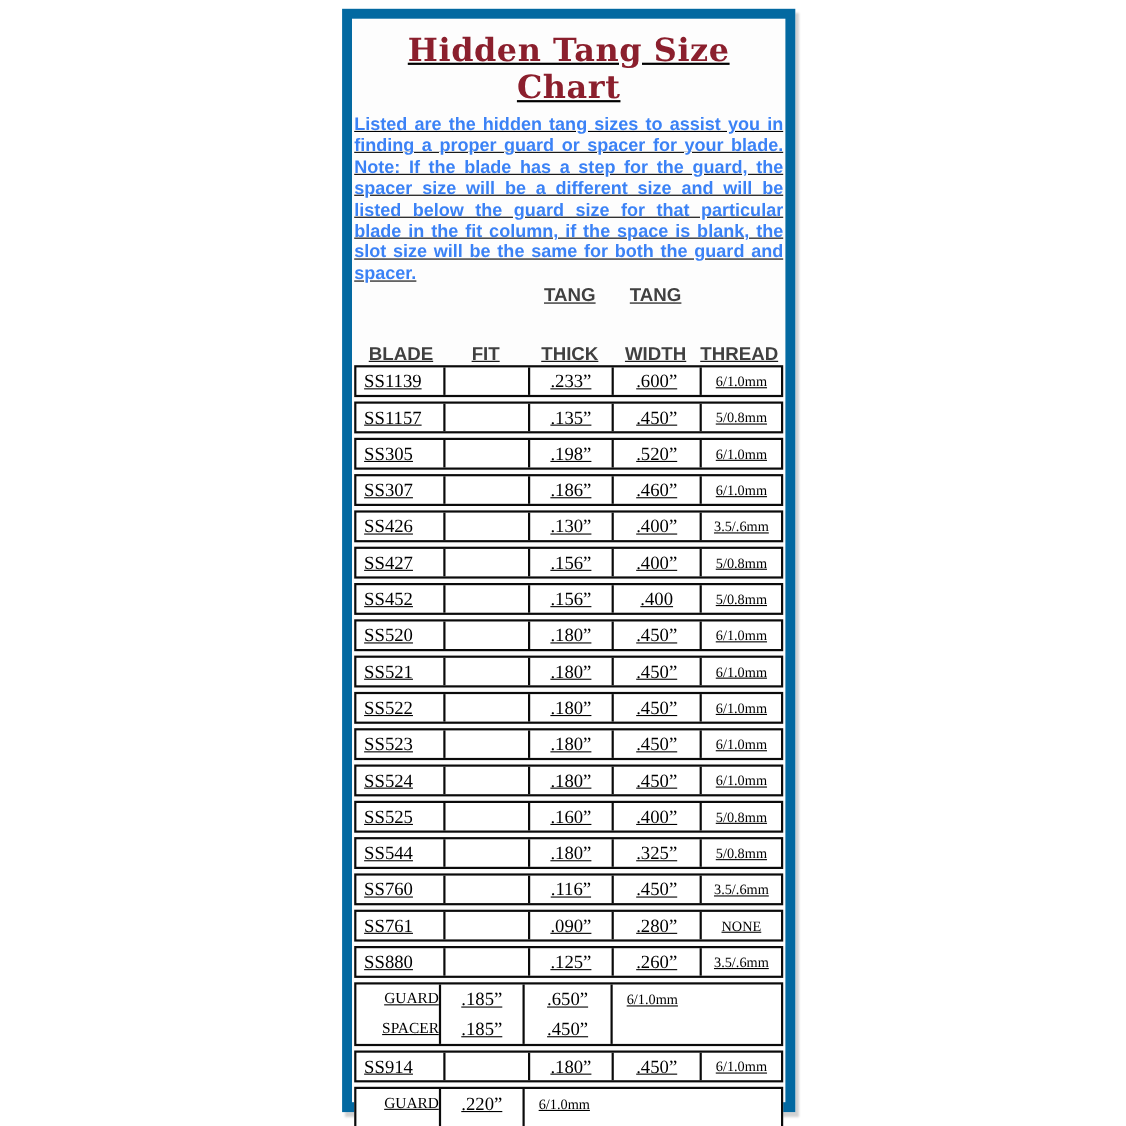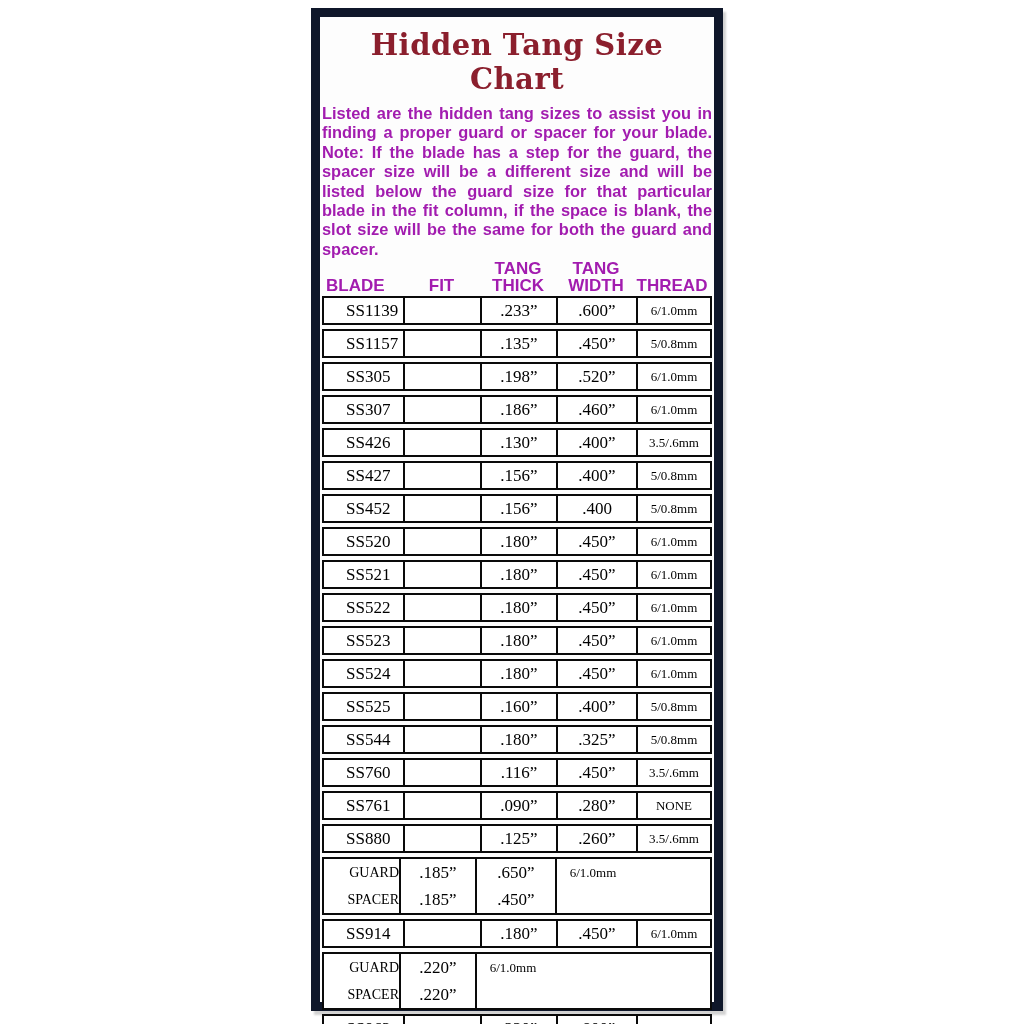--- a/index.html
+++ b/index.html
@@ -15,61 +15,63 @@
     overflow: hidden;
     font-family: "Liberation Sans", sans-serif;
   }
   .card {
     position: absolute;
     left: 311px;
     top: 8px;
     width: 394px;
     height: 985px;
     background: #fdfdfd;
-    border: 9px solid #0f172a;
+    border: 9px solid #0369a1;
     box-shadow: 3px 4px 2px rgba(0,0,0,0.18);
     box-sizing: content-box;
+    text-decoration: underline;
   }
   .title {
     margin: 11px 0 0 0;
     text-align: center;
     font-family: "DejaVu Serif", serif;
     font-weight: bold;
     font-size: 29px;
     line-height: 34px;
     color: #8b1f2d;
     letter-spacing: 0.5px;
   }
   .desc {
     margin: 8px 2px 0 2px;
     font-family: "Liberation Sans", sans-serif;
     font-weight: bold;
     font-size: 16.4px;
     line-height: 19.4px;
-    color: #a21caf;
+    color: #3b82f6;
     text-align: justify;
   }
   .thead {
     display: flex;
     width: 390px;
     margin: 1px auto 2px auto;
     align-items: flex-end;
   }
   .th {
     display: flex;
     flex-direction: column;
     justify-content: flex-end;
     font-weight: bold;
     font-size: 17px;
     line-height: 17px;
-    color: #a21caf;
+    color: #404040;
     text-align: center;
+    gap: 36px;
   }
   .th .h-top { min-height: 0; }
-  .th.col-blade { text-align: left; padding-left: 4px; box-sizing: border-box; }
+  .th.col-blade { text-align: center; padding-left: 4px; box-sizing: border-box; }
   .col-blade  { width: 81px; }
   .col-fit    { width: 77px; }
   .col-thick  { width: 76px; }
   .col-width  { width: 80px; }
   .col-thread { width: 72px; text-align: center; }
   .tbody {
     width: 390px;
     margin: 0 auto;
   }
   .trow {
@@ -89,21 +91,21 @@
     overflow: hidden;
   }
   .cell:last-child { border-right: none; }
   .trow .line {
     height: 25px;
     line-height: 25px;
     white-space: nowrap;
   }
   .trow.double .cell { justify-content: flex-start; }
   .trow.double .line { height: 27px; line-height: 27px; }
-  .cell.c-blade  { font-family: "Liberation Serif", serif; font-size: 17px; text-align: left; padding-left: 22px; }
+  .cell.c-blade  { font-family: "Liberation Serif", serif; font-size: 17px; text-align: left; padding-left: 7px; }
   .cell.c-fit    { font-family: "Liberation Serif", serif; font-size: 14px; text-align: right; }
   .cell.c-thick,
   .cell.c-width  { font-family: "Liberation Serif", serif; font-size: 17px; text-align: center; }
   .cell.c-thread { font-family: "Liberation Serif", serif; font-size: 13px; text-align: center; }
 </style>
 </head>
 <body>
 
 <div class="page">
   <div class="card">

